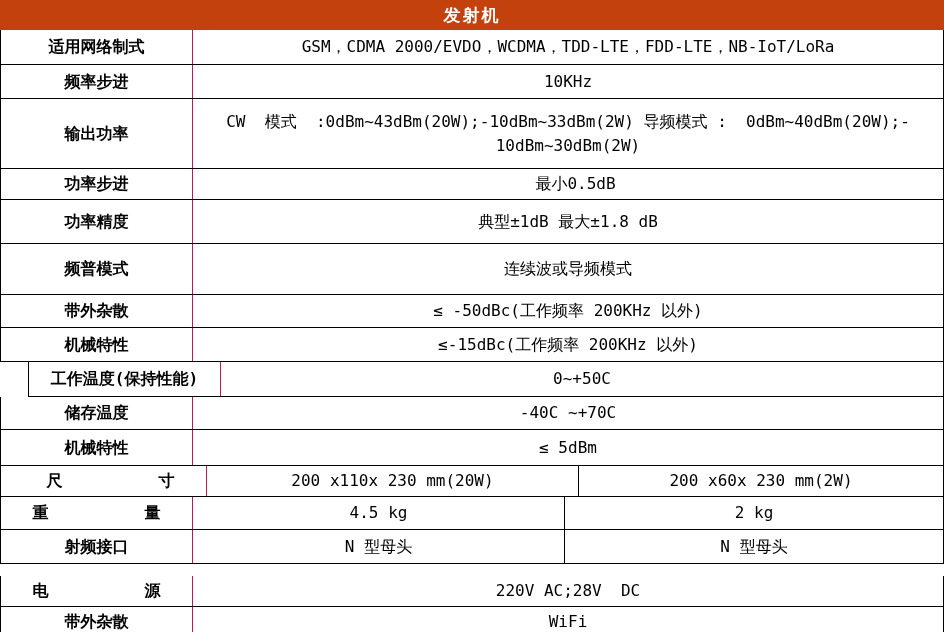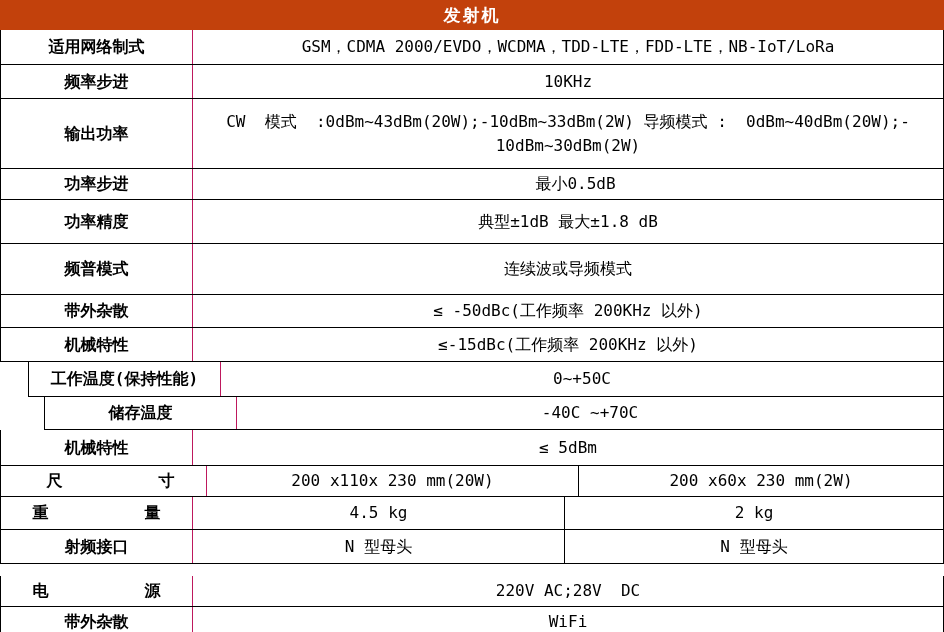--- a/index.html
+++ b/index.html
@@ -84,21 +84,21 @@
         <div class="cell value full">≤ -50dBc(工作频率 200KHz 以外)</div>
       </div>
       <div class="row" style="height: 34px;">
         <div class="cell label">机械特性</div>
         <div class="cell value full">≤-15dBc(工作频率 200KHz 以外)</div>
       </div>
       <div class="row" style="height: 35px; margin-left: 28px;">
         <div class="cell label">工作温度(保持性能)</div>
         <div class="cell value full">0~+50C</div>
       </div>
-      <div class="row" style="height: 33px; margin-left: 44px;">
+      <div class="row" style="height: 33px;">
         <div class="cell label">储存温度</div>
         <div class="cell value full">-40C ~+70C</div>
       </div>
       <div class="row" style="height: 36px;">
         <div class="cell label">机械特性</div>
         <div class="cell value full">≤ 5dBm</div>
       </div>
       <div class="row" style="height: 31px; padding-left: 14px;">
         <div class="cell label">尺　　　　　　寸</div>
         <div class="cell value split-first">200 x110x 230 mm(20W)</div>

